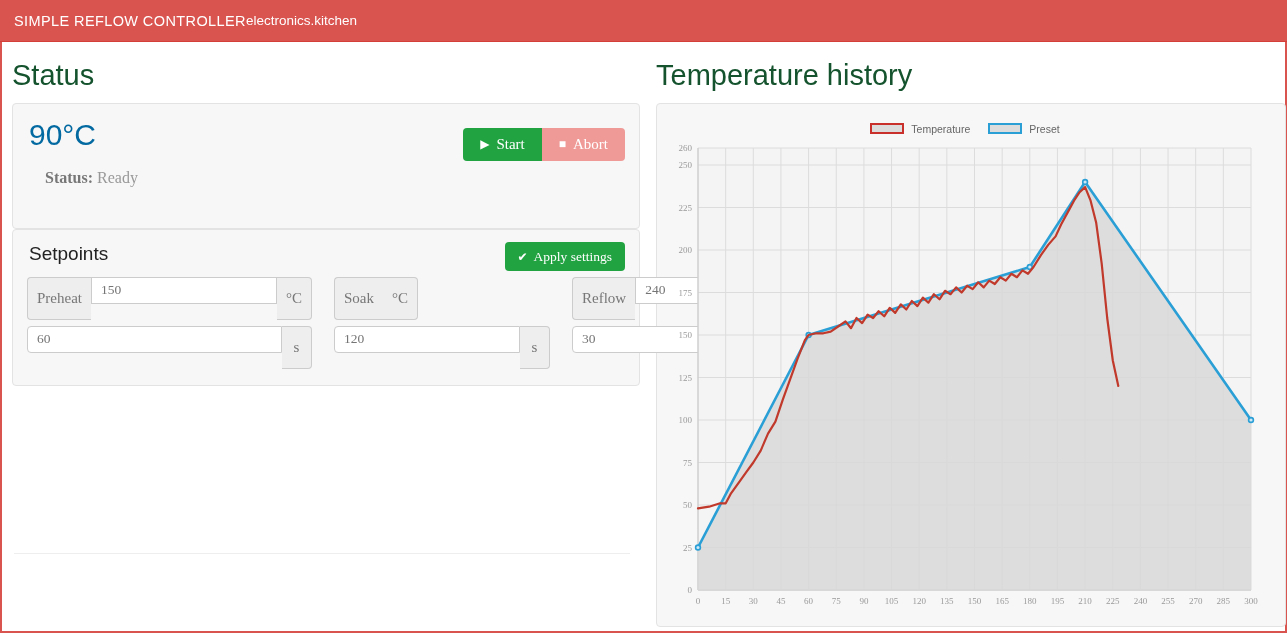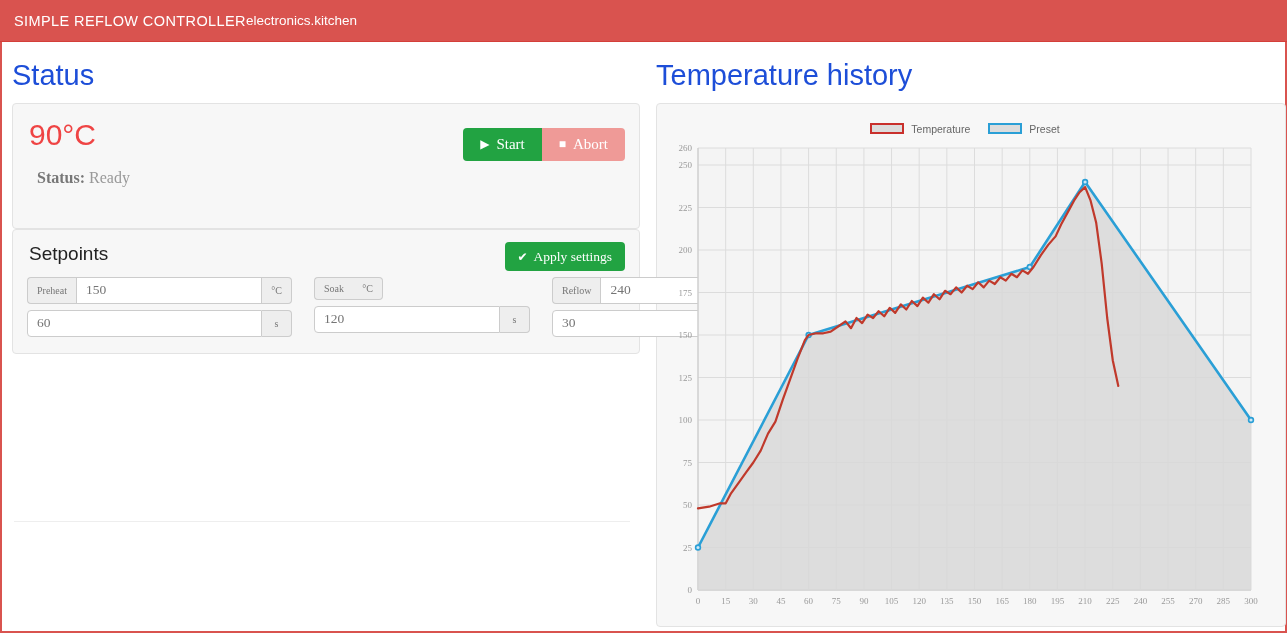--- a/index.html
+++ b/index.html
@@ -33,36 +33,36 @@
     border-right:2px solid #d9534f;
     border-bottom:2px solid #d9534f;
     display:flex;
     padding:0;
   }
   .col-left{ width:650px; padding:8px 12px 0 10px; }
   .col-right{ flex:1; padding:8px 12px 0 4px; }
 
   h2.section{
     font-family:"Liberation Sans Narrow","Liberation Sans",sans-serif;
-    font-size:29px; font-weight:400; color:#1d4ed8;
+    font-size:29px; font-weight:400; color:#14532d;
     margin:10px 0 11px 0; line-height:1.1;
   }
   
   .panel{
     background:#f7f7f7;
     border:1px solid #e3e3e3;
     border-radius:4px;
   }
   .panel-status{ padding:14px 14px 18px 14px; position:relative; height:126px;}
   .bigtemp{
     font-family:"Liberation Sans Narrow","Liberation Sans",sans-serif;
-    font-size:30px; font-weight:400; color:#ef4444;
+    font-size:30px; font-weight:400; color:#0369a1;
     margin:0 0 14px 2px;
   }
-  .kv{ font-family:"Liberation Serif", serif; font-size:16px; color:#999; line-height:1.45; margin-left:10px;}
+  .kv{ font-family:"Liberation Serif", serif; font-size:16px; color:#999; line-height:1.45; margin-left:18px;}
   .kv b{ color:#777; font-weight:bold; }
   .btn-group{ position:absolute; right:14px; top:24px; display:flex; }
   .btn{
     border:none; color:#fff; font-family:"Liberation Serif",serif;
     font-size:15px; padding:9px 17px; cursor:pointer;
     display:flex; align-items:center; gap:7px; line-height:1;
   }
   .btn-start{ background:#22a342; border-radius:4px 0 0 4px; }
   .btn-abort{ background:#ef9a97; border-radius:0 4px 4px 0; }
   .gl{ font-size:12px; line-height:1; }
@@ -79,22 +79,22 @@
     font-family:"Liberation Serif",serif; font-size:13.5px;
     padding:8px 13px; cursor:pointer; display:flex; align-items:center; gap:6px;
     line-height:1;
   }
   .sp-row{ display:flex; gap:22px; }
   .sp-col{ flex:1; }
   .ig{ display:flex; margin-bottom:6px; }
   .ig:last-child{ margin-bottom:0; }
   .addon{
     background:#eeeeee; border:1px solid #cccccc;
-    font-family:"Liberation Serif",serif; font-size:10px; color:#777;
-    padding:5px 9px; display:flex; align-items:center; justify-content:center;
+    font-family:"Liberation Serif",serif; font-size:15px; color:#777;
+    padding:12px 9px; display:flex; align-items:center; justify-content:center;
     white-space:nowrap; min-width:30px;
   }
   .addon-l{ border-radius:4px 0 0 4px; border-right:none; }
   .addon-r{ border-radius:0 4px 4px 0; border-left:none; }
   .fld{
     flex:1; background:#fff; border:1px solid #cccccc;
     font-family:"Liberation Serif",serif; font-size:13.5px; color:#999;
     padding:5px 9px; min-width:0; outline:none; height:27px;
   }
   .fld.only-left{ border-radius:4px 0 0 4px; }

